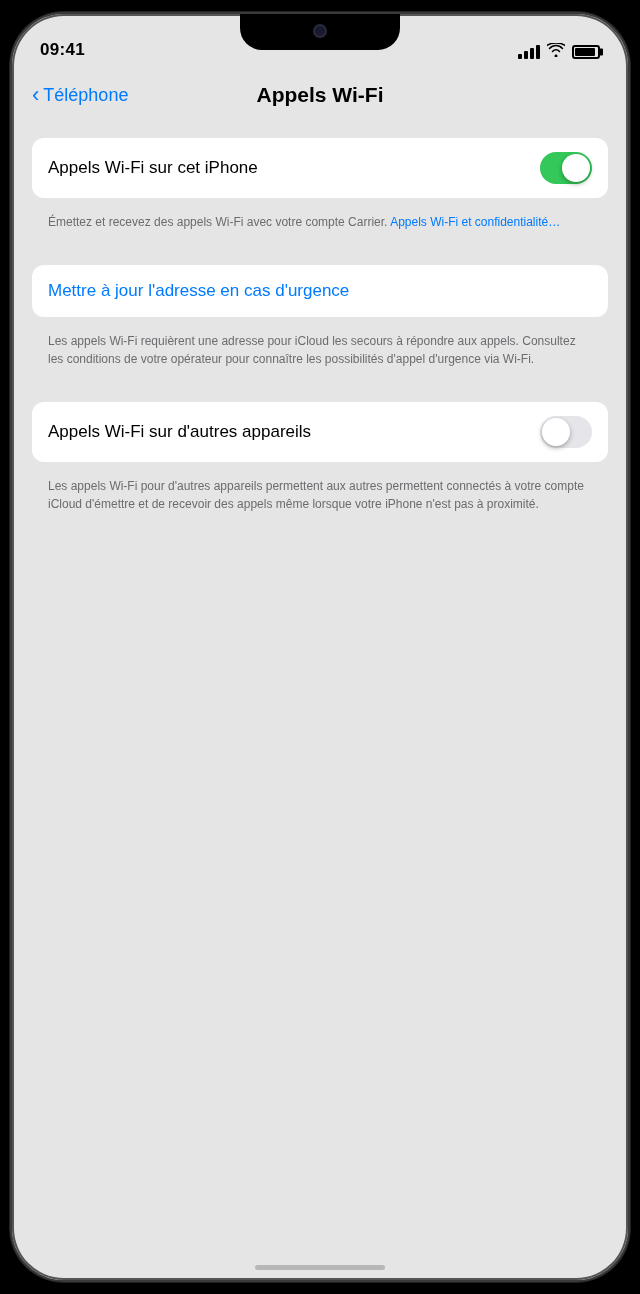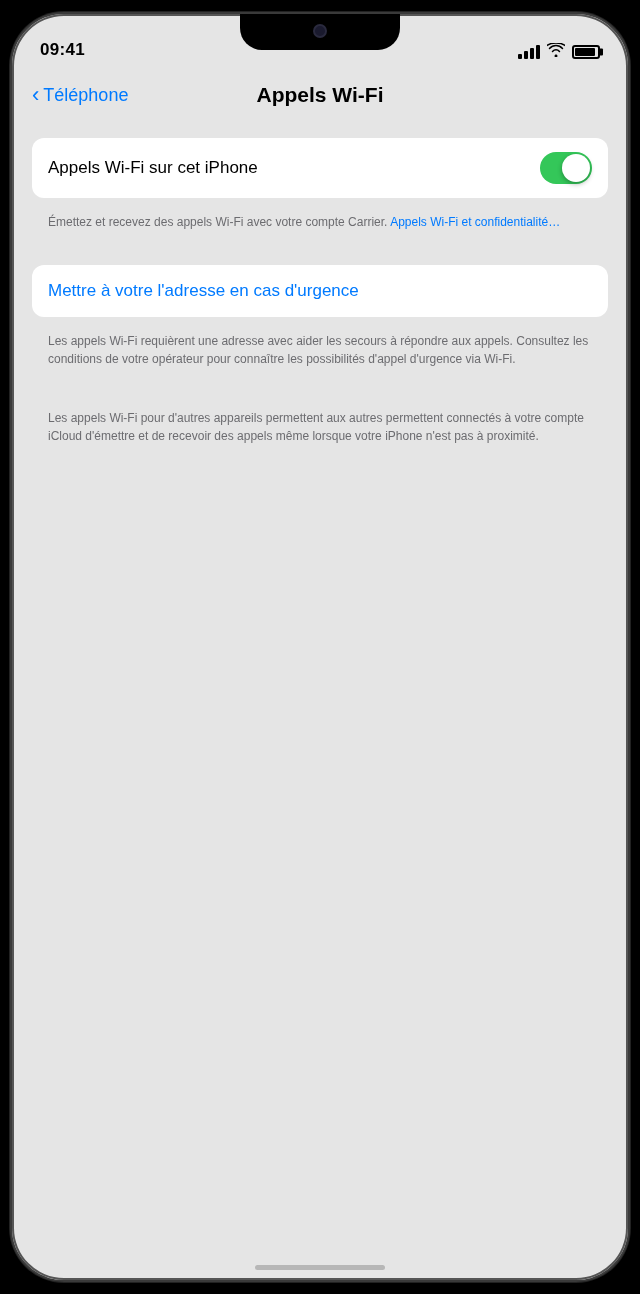--- a/index.html
+++ b/index.html
@@ -374,27 +374,35 @@
       </div>
       <div class="desc-text">
         <span>Émettez et recevez des appels Wi-Fi avec votre compte Carrier.</span>
         <span> </span><a class="link">Appels Wi-Fi et confidentialité…</a>
       </div>
     </div>
 
     <div class="section-group">
       <div class="card">
         <div class="card-row update-address-row">
-          <span class="update-address-label">Mettre à votre l'adresse en cas d'urgence</span>
+          <span class="update-address-label">Mettre à jour l'adresse en cas d'urgence</span>
         </div>
       </div>
-      <div class="desc-text">Les appels Wi-Fi requièrent une adresse avec aider les secours à répondre aux appels. Consultez les conditions de votre opérateur pour connaître les possibilités d'appel d'urgence via Wi-Fi.</div>
+      <div class="desc-text">Les appels Wi-Fi requièrent une adresse pour iCloud les secours à répondre aux appels. Consultez les conditions de votre opérateur pour connaître les possibilités d'appel d'urgence via Wi-Fi.</div>
     </div>
 
     <div class="section-group">
+      <div class="card">
+        <div class="card-row">
+          <span class="card-label">Appels Wi-Fi sur d'autres appareils</span>
+          <div class="toggle off">
+            <div class="toggle-knob"></div>
+          </div>
+        </div>
+      </div>
       <div class="desc-text">Les appels Wi-Fi pour d'autres appareils permettent aux autres permettent connectés à votre compte iCloud d'émettre et de recevoir des appels même lorsque votre iPhone n'est pas à proximité.</div>
     </div>
 
   </div>
 
   <div class="home-indicator"></div>
 
 </div>
 
 </body></html>

